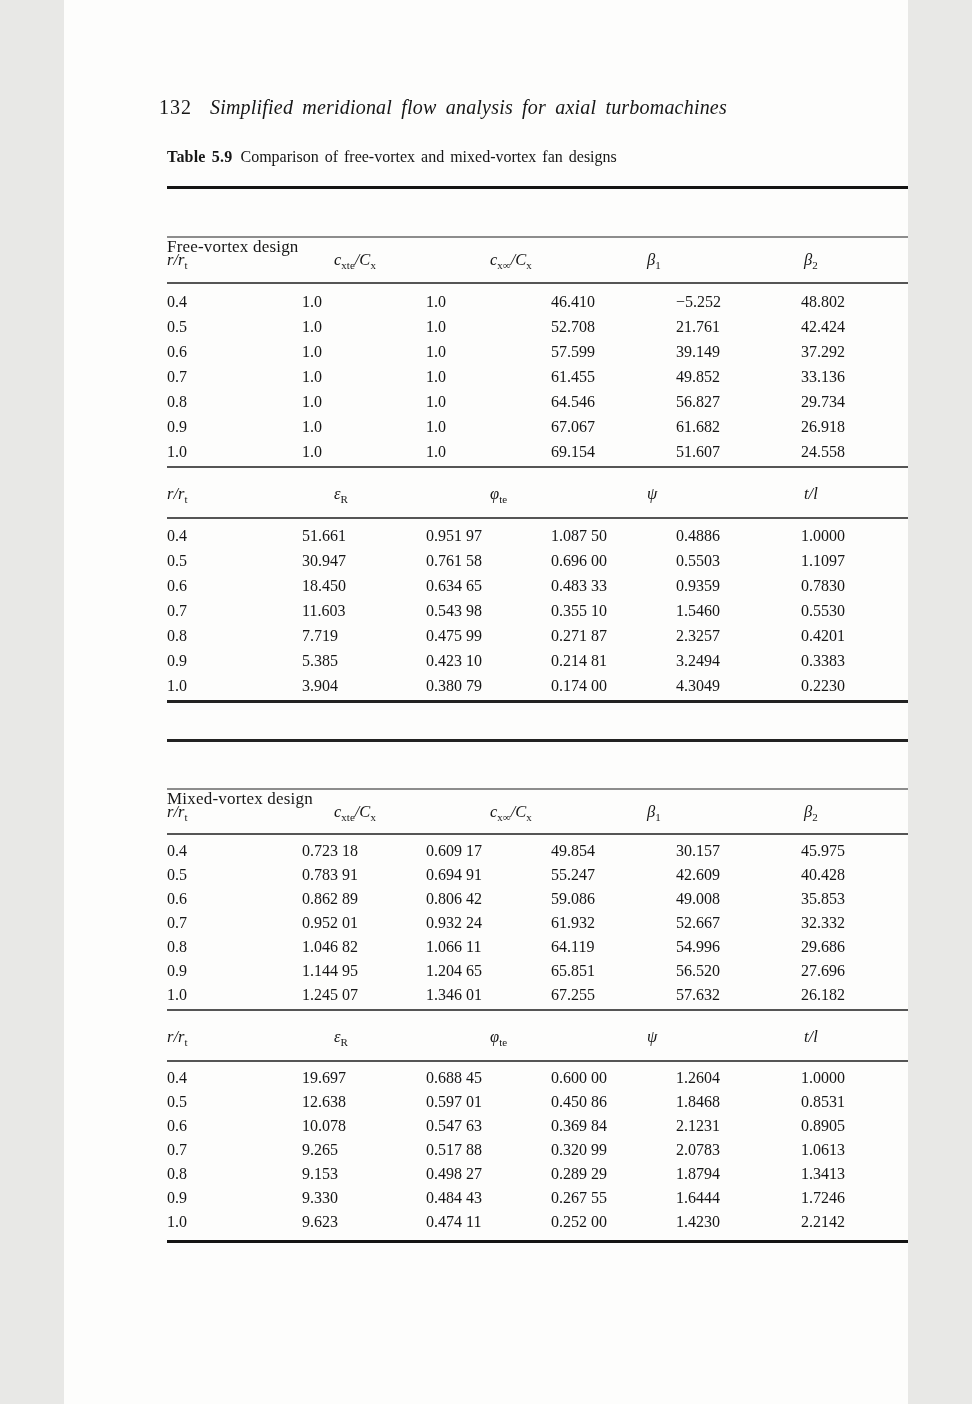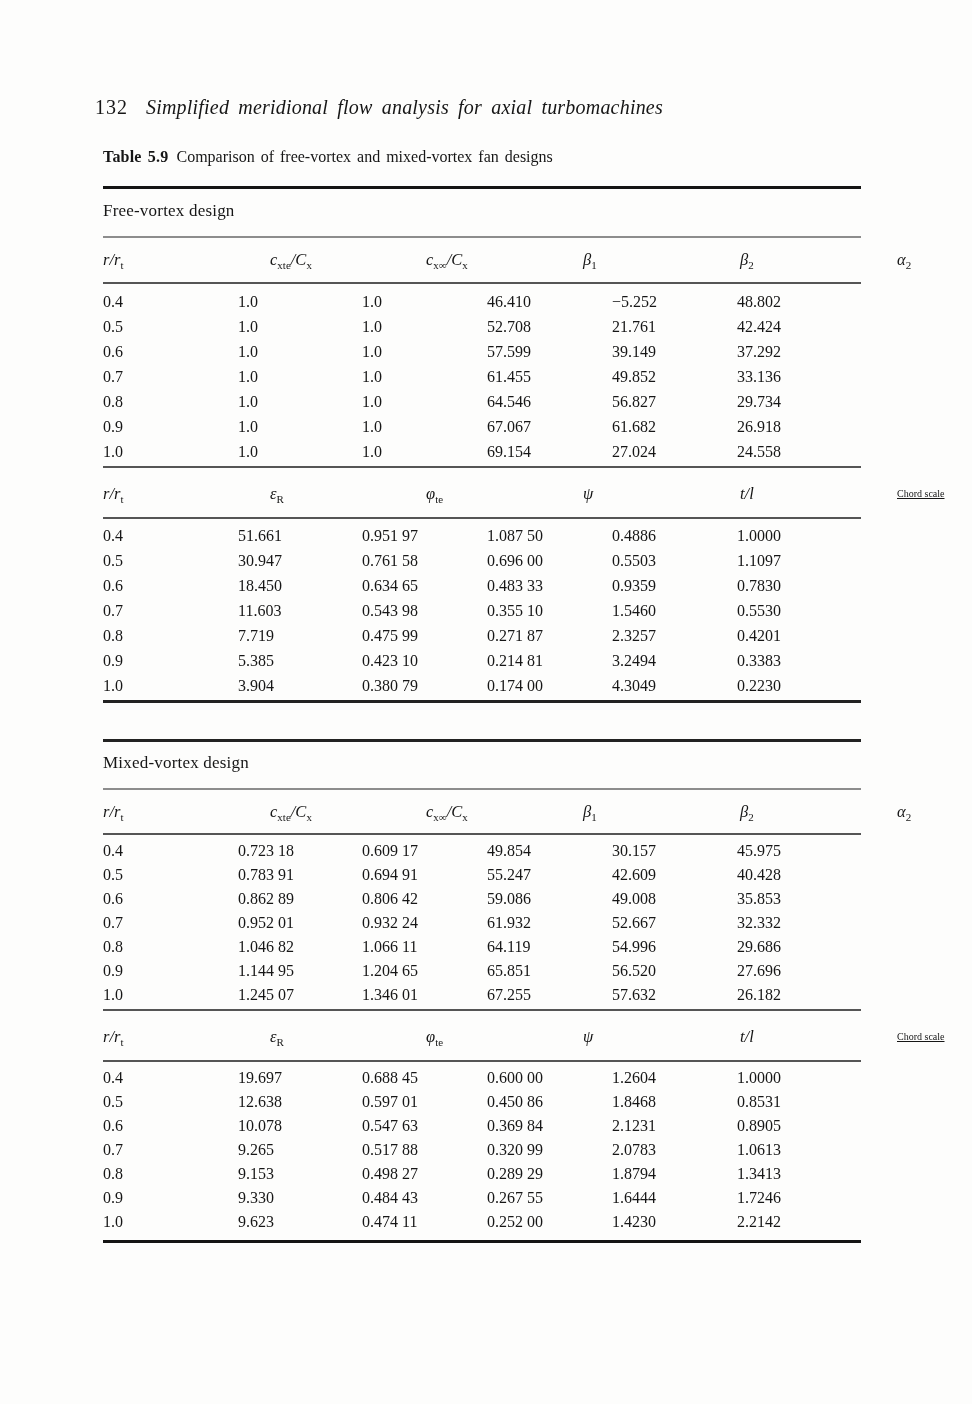--- a/index.html
+++ b/index.html
@@ -3,21 +3,21 @@
 <meta charset="utf-8">
 <style>
   html,body{margin:0;padding:0;}
   body{
     background:#e8e8e6;
     font-family:"Liberation Serif","DejaVu Serif",serif;
     -webkit-font-smoothing:antialiased;
   }
   .page{
     position:relative;
-    width:972px;height:1404px;
+    width:844px;height:1404px;
     background:#fdfdfc;
     color:#161616;
     overflow:hidden;
     margin:0 auto;
   }
   .content{position:absolute;left:103px;top:0;width:758px;}
   .abs{position:absolute;left:0;right:0;}
 
   
   .running-head{left:-8px;font-size:20px;white-space:nowrap;}
@@ -28,21 +28,21 @@
   .caption{font-size:16px;word-spacing:2px;white-space:nowrap;}
   .caption .cap-label{font-weight:bold;margin-right:8px;letter-spacing:0.2px;}
 
   
   .rule{height:2px;background:#555;}
   .rule.heavy{height:3px;background:#141414;}
   .rule.semiheavy{height:2.5px;background:#222;}
   .rule.light{height:2.2px;background:#8d8d8d;}
 
   
-  .section-title{font-size:17px;letter-spacing:0.2px;}
+  .section-title{font-size:17px;letter-spacing:0.2px;margin-top:36px;}
 
   
   .trow{
     display:grid;
     grid-template-columns:135px 124px 125px 125px 125px 124px;
   }
   .cell{white-space:nowrap;}
   .thead .trow{line-height:22px;gap:32px;}
   .thead .cell{font-style:italic;font-size:16.5px;}
   .thead .cell.rm{font-style:normal;font-size:10px;text-decoration:underline;}
@@ -133,21 +133,21 @@
           <div class="cell c2"><span>1.0</span></div>
           <div class="cell c3"><span>67.067</span></div>
           <div class="cell c4"><span class="ra">61.682</span></div>
           <div class="cell c5"><span>26.918</span></div>
         </div>
         <div class="trow">
           <div class="cell c0"><span>1.0</span></div>
           <div class="cell c1"><span>1.0</span></div>
           <div class="cell c2"><span>1.0</span></div>
           <div class="cell c3"><span>69.154</span></div>
-          <div class="cell c4"><span class="ra">27.024</span></div>
+          <div class="cell c4"><span class="ra">51.607</span></div>
           <div class="cell c5"><span>24.558</span></div>
         </div>
       </div>
 
     <div class="abs rule" style="top:466px;"></div>
 
     <div class="abs thead" style="top:483px;">
         <div class="trow">
           <div class="cell c0">r/r<sub>t</sub></div>
           <div class="cell c1">ε<sub>R</sub></div>

